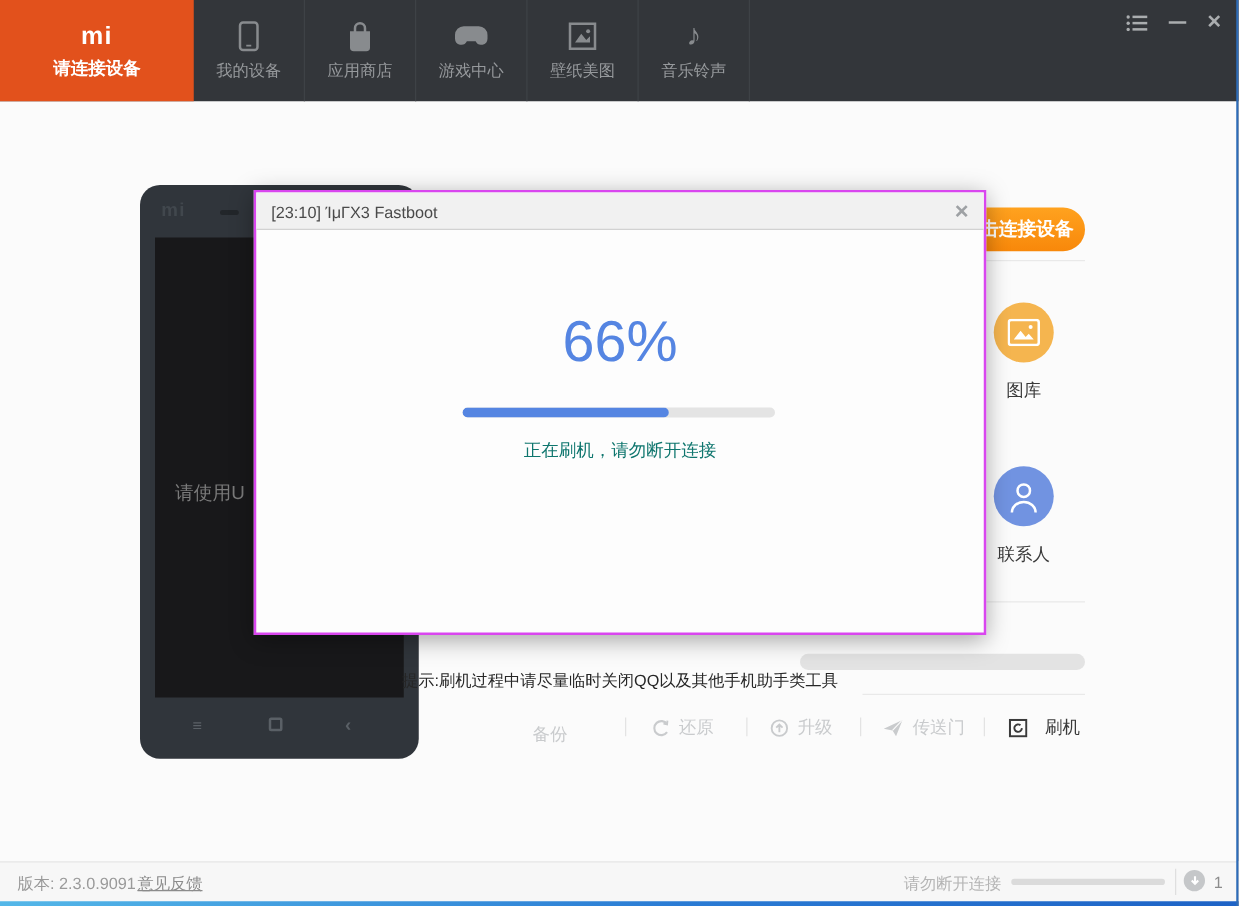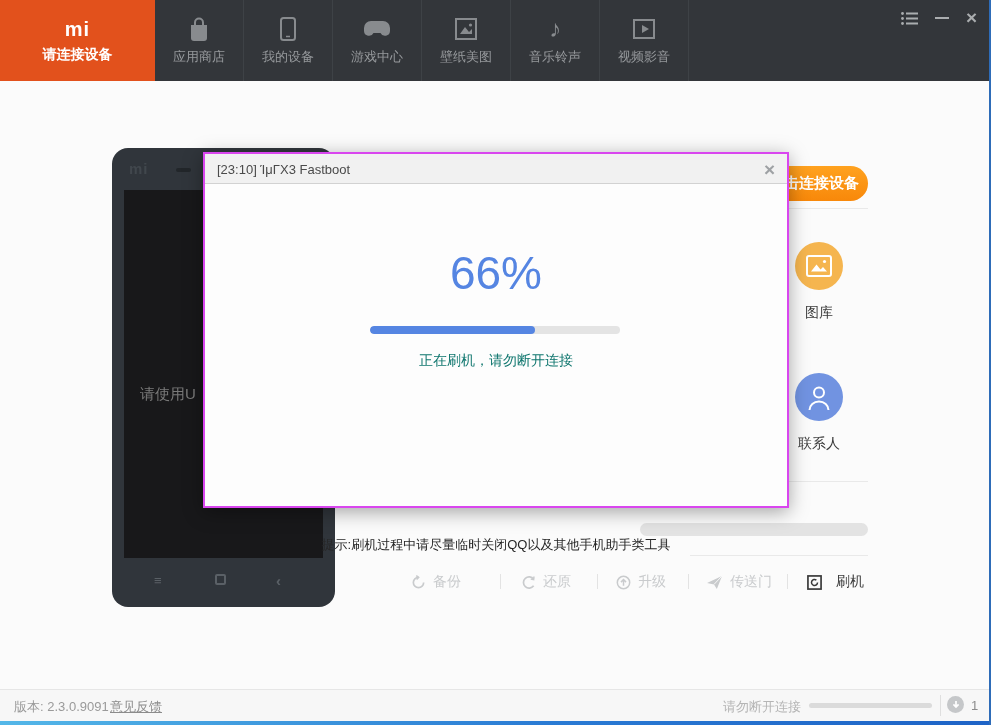--- a/index.html
+++ b/index.html
@@ -48,21 +48,21 @@
   .s-gallery { top:242px; } .s-contacts { top:373px; }
   .sc-circle { width:48px; height:48px; border-radius:50%; margin:0 auto; display:flex; align-items:center; justify-content:center; }
   .sc-label { margin-top:14px; font-size:14px; color:#3A3A3A; }
   .gray-pill { position:absolute; left:640px; top:523px; width:228px; height:13px; border-radius:7px; background:#E3E3E3; z-index:2; }
 
   
   .tool-item { position:absolute; top:572px; height:20px; display:flex; align-items:center; gap:7px;
                font-size:14px; color:#C9CBCD; cursor:pointer; z-index:2; }
   .tool-item svg { display:block; }
   .tool-item.active { color:#3A3A3A; }
-  .t-backup { left:411px; } .t-restore { left:521px; } .t-upgrade { left:616px; }
+  .t-backup { left:426px;flex-direction:column; } .t-restore { left:521px; } .t-upgrade { left:616px; }
   .t-portal { left:706px; } .t-flash { left:807px;gap:14px; }
   .tool-sep { position:absolute; top:574px; width:1px; height:15px; background:#E3E3E3; z-index:2; }
   .ts1 { left:500px; } .ts2 { left:597px; } .ts3 { left:688px; } .ts4 { left:787px; }
 
   
   .dialog { position:absolute; left:203px; top:152px; width:586px; height:356px; background:#FDFDFD;
             border:2px solid #d946ef; box-shadow:0 4px 18px rgba(0,0,0,0.35); z-index:10; }
   .dialog-titlebar { position:relative; height:30px; background:#F1F1F1; border-bottom:1px solid #D2D2D2; }
   .dialog-title { position:absolute; left:12px; top:8px; font-size:13px; color:#4A4A4A; }
   .dialog-close { position:absolute; right:12px; top:5px; font-size:19px; font-weight:bold; color:#9EA1A4; cursor:pointer; }
@@ -94,35 +94,35 @@
 <div id="app">
 
   <header class="topbar">
     <div class="brand">
       <div class="brand-logo">mi</div>
       <div class="brand-label">请连接设备</div>
     </div>
     <nav class="tabs">
       <div class="tab">
         <span class="tab-icon">
+          <svg width="20" height="26" viewBox="0 0 20 26">
+              <rect x="3" y="2" width="14" height="22" rx="2.5" fill="none" stroke="currentColor" stroke-width="2"></rect>
+              <line x1="8" y1="20.5" x2="12" y2="20.5" stroke="currentColor" stroke-width="1.5"></line>
+            </svg>
+        </span>
+        <span class="tab-label">我的设备</span>
+      </div>
+      <div class="tab">
+        <span class="tab-icon">
           <svg width="24" height="26" viewBox="0 0 24 26">
               <path d="M4 9 h16 v13 a3 3 0 0 1 -3 3 h-10 a3 3 0 0 1 -3 -3 z" fill="currentColor"></path>
               <path d="M8 10 v-3.5 a4 4 0 0 1 8 0 v3.5" fill="none" stroke="currentColor" stroke-width="2"></path>
             </svg>
         </span>
         <span class="tab-label">应用商店</span>
-      </div>
-      <div class="tab">
-        <span class="tab-icon">
-          <svg width="20" height="26" viewBox="0 0 20 26">
-              <rect x="3" y="2" width="14" height="22" rx="2.5" fill="none" stroke="currentColor" stroke-width="2"></rect>
-              <line x1="8" y1="20.5" x2="12" y2="20.5" stroke="currentColor" stroke-width="1.5"></line>
-            </svg>
-        </span>
-        <span class="tab-label">我的设备</span>
       </div>
       <div class="tab">
         <span class="tab-icon">
           <svg width="28" height="18" viewBox="0 0 28 18">
               <path d="M8 1 h12 a7 7 0 0 1 7 7 v3 a5 5 0 0 1 -9.5 2 h-7 a5 5 0 0 1 -9.5 -2 v-3 a7 7 0 0 1 7 -7 z" fill="currentColor"></path>
             </svg>
         </span>
         <span class="tab-label">游戏中心</span>
       </div>
       <div class="tab">
@@ -133,29 +133,20 @@
               <circle cx="16.5" cy="8" r="1.6" fill="currentColor"></circle>
             </svg>
         </span>
         <span class="tab-label">壁纸美图</span>
       </div>
       <div class="tab">
         <span class="tab-icon">
             <span class="music-glyph">♪</span>
           </span>
         <span class="tab-label">音乐铃声</span>
-      </div>
-      <div class="tab">
-        <span class="tab-icon">
-          <svg width="24" height="22" viewBox="0 0 24 22">
-              <rect x="2" y="2" width="20" height="18" fill="none" stroke="currentColor" stroke-width="2"></rect>
-              <path d="M10 7 l7 4 -7 4 z" fill="currentColor"></path>
-            </svg>
-        </span>
-        <span class="tab-label">视频影音</span>
       </div>
     </nav>
     <div class="win-controls">
       <span>
         <svg width="17" height="13" viewBox="0 0 17 13">
             <circle cx="1.5" cy="1.5" r="1.4" fill="currentColor"></circle>
             <circle cx="1.5" cy="6.5" r="1.4" fill="currentColor"></circle>
             <circle cx="1.5" cy="11.5" r="1.4" fill="currentColor"></circle>
             <rect x="5" y="0.5" width="12" height="2" fill="currentColor"></rect>
             <rect x="5" y="5.5" width="12" height="2" fill="currentColor"></rect>

